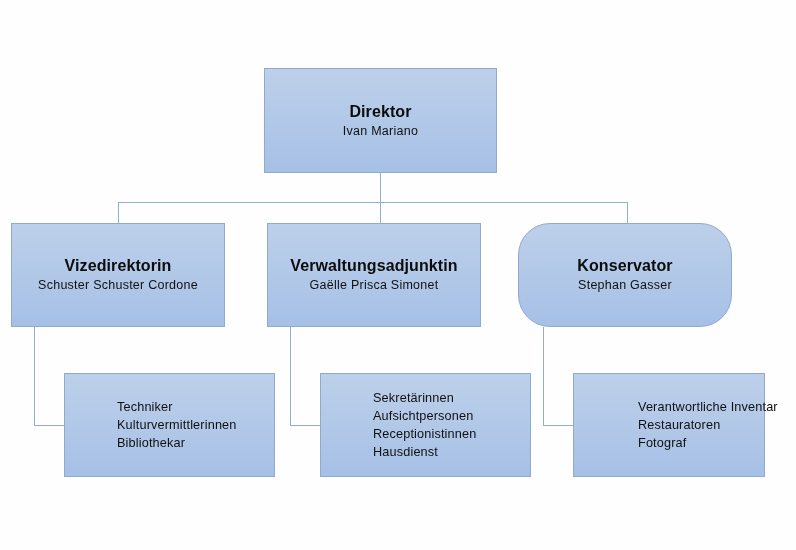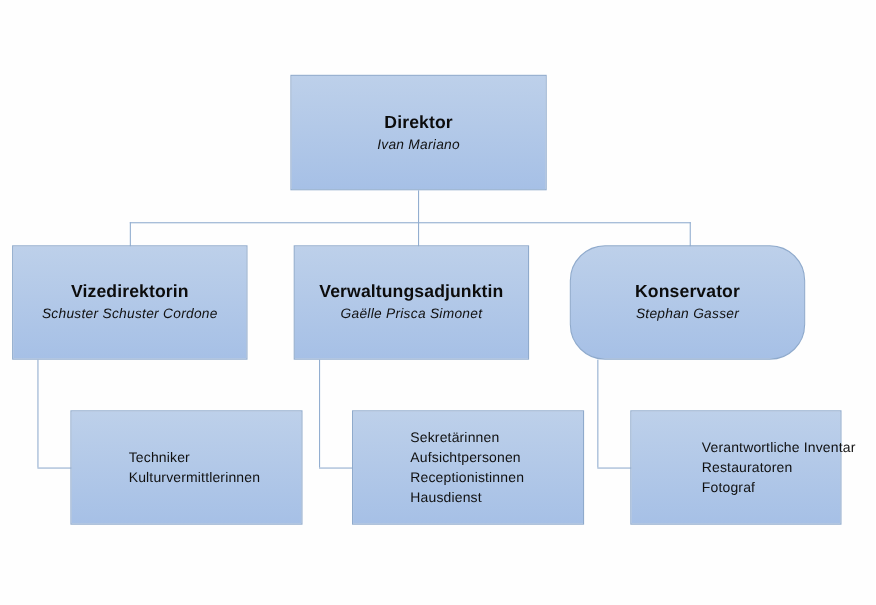--- a/index.html
+++ b/index.html
@@ -44,21 +44,20 @@
     color: #0c0c0c;
     letter-spacing: 0.1px;
     line-height: 1.25;
   }
   .node-sub {
     font-size: 12.5px;
     color: #111111;
     line-height: 1.3;
     margin-top: 1px;
     letter-spacing: 0.25px;
-    font-style: italic;
   }
   .node-list {
     font-size: 12.7px;
     color: #101010;
     line-height: 1.42;
     letter-spacing: 0.15px;
     padding-left: 52px;
   }
   .node-list .line {
     white-space: nowrap;
@@ -114,20 +113,21 @@
 
   <div class="node centered" style="left:518px; top:223px; width:214px; height:104px;border-radius:32px;">
     <div class="node-title">Konservator</div>
     <div class="node-sub">Stephan  Gasser</div>
   </div>
 
   <div class="node listbox" style="left:64px; top:373px; width:211px; height:104px;">
     <div class="node-list">
       <div class="line">Techniker</div>
       <div class="line">Kulturvermittlerinnen</div>
+      <div class="line">Bibliothekar</div>
     </div>
   </div>
 
   <div class="node listbox" style="left:320px; top:373px; width:211px; height:104px;">
     <div class="node-list">
       <div class="line">Sekretärinnen</div>
       <div class="line">Aufsichtpersonen</div>
       <div class="line">Receptionistinnen</div>
       <div class="line">Hausdienst</div>
     </div>

